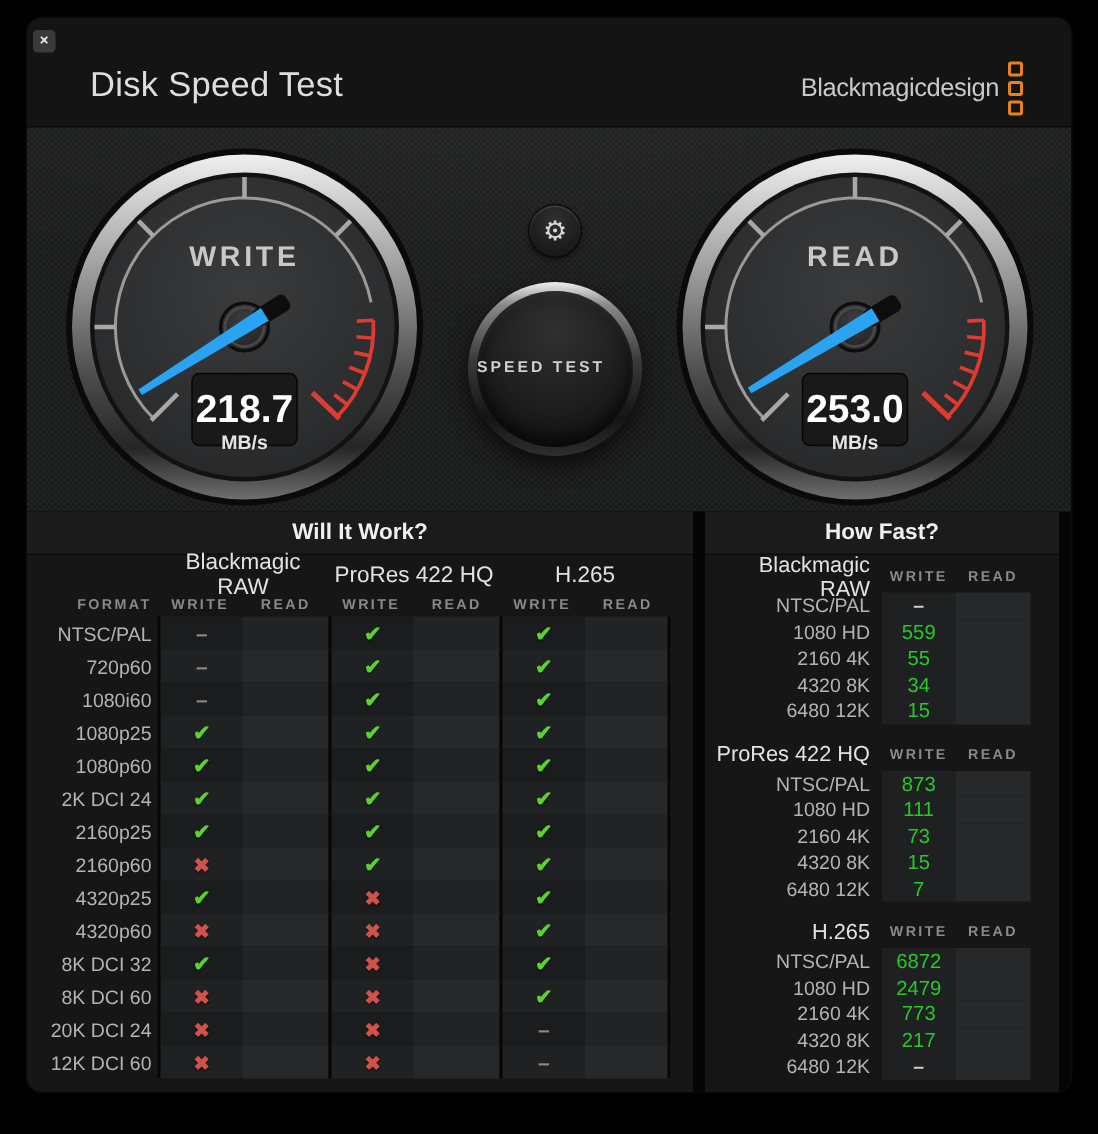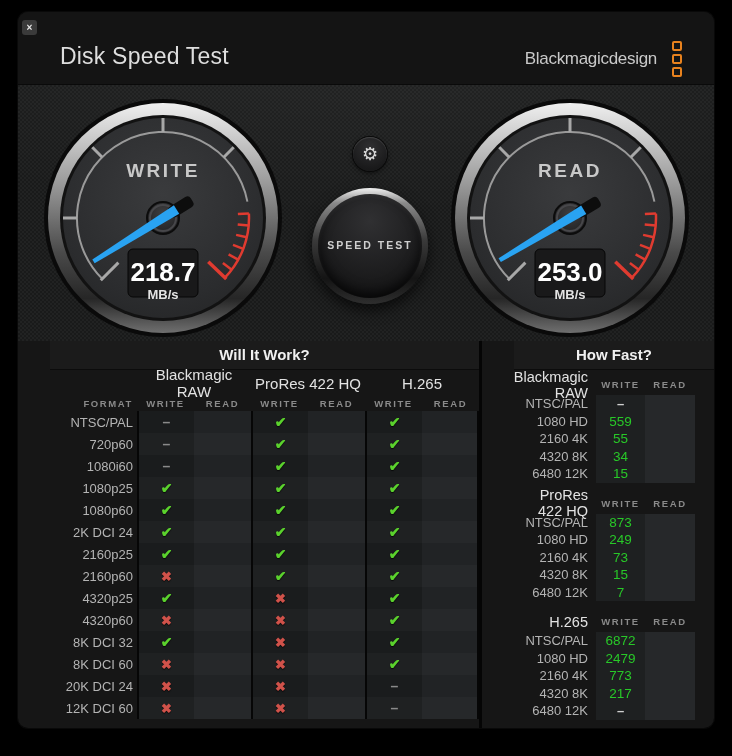--- a/index.html
+++ b/index.html
@@ -7,21 +7,21 @@
         font-family:"Liberation Sans",sans-serif;-webkit-font-smoothing:antialiased;}
   .window{position:absolute;left:18px;top:12px;width:696px;height:716px;background:#131313;
           border-radius:10px;overflow:hidden;box-shadow:0 0 0 1px #090909;}
 
   
   .titlebar{position:relative;height:72px;background:#141414;}
   .close-btn{position:absolute;left:4px;top:8px;width:15px;height:15px;background:#3a3a3a;
              border-radius:3px;color:#e8e8e8;font-size:10px;line-height:15px;text-align:center;
              font-weight:bold;cursor:pointer;}
   .title{position:absolute;left:42px;top:31px;font-size:23px;color:#dedede;letter-spacing:.2px;}
-  .brand{position:absolute;right:32px;top:24px;height:46px;display:flex;align-items:center;gap:15px;}
+  .brand{position:absolute;right:32px;top:24px;height:46px;display:flex;align-items:center;gap:6px;}
   .brand-text{font-size:17px;color:#c9c9c9;letter-spacing:-.3px;}
   .brand-squares{display:flex;flex-direction:column;gap:3px;}
   .brand-squares i{width:6px;height:6px;border:2px solid var(--c-orange,#e8821e);border-radius:2px;display:block;}
 
   
   .gauge-area{position:relative;height:257px;background-color:#1b1b1b;
     background-image:
       radial-gradient(ellipse 130% 100% at 50% -15%, rgba(255,255,255,.05), rgba(0,0,0,0) 65%),
       repeating-conic-gradient(#212222 0% 25%, #191a1a 0% 50%);
     background-size:100% 100%,4px 4px;
@@ -36,27 +36,27 @@
             box-shadow:0 0 0 1px #0a0a0a, inset 0 1px 1px rgba(255,255,255,.14), 0 2px 5px rgba(0,0,0,.6);
             display:flex;align-items:center;justify-content:center;cursor:pointer;}
   .gear-glyph{color:#d8d8d8;font-size:18px;line-height:1;}
   .start-btn{position:absolute;left:294px;top:103px;width:116px;height:116px;border-radius:50%;
              background:linear-gradient(180deg,#f0f0f0 0%,#8a8a8a 13%,#3a3a3a 45%,#141414 78%,#2e2e2e 100%);
              display:flex;align-items:center;justify-content:center;
              box-shadow:0 6px 14px rgba(0,0,0,.65);cursor:pointer;}
   .start-inner{width:104px;height:104px;border-radius:50%;
                background:radial-gradient(circle at 50% 26%, #303032, #19191a 68%, #101011 100%);
                box-shadow:inset 0 2px 4px rgba(255,255,255,.07), inset 0 -5px 12px rgba(0,0,0,.75);
-               display:flex;flex-direction:column;align-items:center;justify-content:center;}
+               display:flex;flex-direction:column;justify-content:center;}
   .start-line1{font-size:10.5px;font-weight:bold;letter-spacing:2px;color:#cfcfcf;margin-bottom:2px;}
   .start-line2{font-size:25px;font-weight:bold;letter-spacing:3px;color:#f5f5f5;}
 
   
   .tables{position:absolute;top:329px;left:0;width:696px;height:387px;display:flex;background:#050505;}
-  .panel{background:#161616;padding-left:32px;}
+  .panel{background:#161616;}
   .panel-left{width:444px;}
   .panel-sep{width:8px;background:#050505;}
   .panel-right{width:236px;}
   .panel-title{height:28px;line-height:28px;text-align:center;background:#1b1b1b;color:#f0f0f0;
                font-size:15px;font-weight:bold;border-bottom:1px solid #0c0c0c;}
 
   .codec-row{display:flex;height:26px;align-items:center;}
   .wiw-spacer{width:87px;}
   .codec-cell{width:114px;text-align:center;color:#e2e2e2;font-size:15px;}
   .subheader-row{display:flex;height:15px;align-items:center;font-size:9.5px;letter-spacing:1.6px;
@@ -419,21 +419,21 @@
               <div class="hf-row">
                 <div class="hf-format">NTSC/PAL</div>
                 <div class="hf-wcell">
                   <div class="hf-num">873</div>
                 </div>
                 <div class="hf-rcell"></div>
               </div>
               <div class="hf-row">
                 <div class="hf-format">1080 HD</div>
                 <div class="hf-wcell">
-                  <div class="hf-num">249</div>
+                  <div class="hf-num">111</div>
                 </div>
                 <div class="hf-rcell"></div>
               </div>
               <div class="hf-row">
                 <div class="hf-format">2160 4K</div>
                 <div class="hf-wcell">
                   <div class="hf-num">73</div>
                 </div>
                 <div class="hf-rcell"></div>
               </div>

